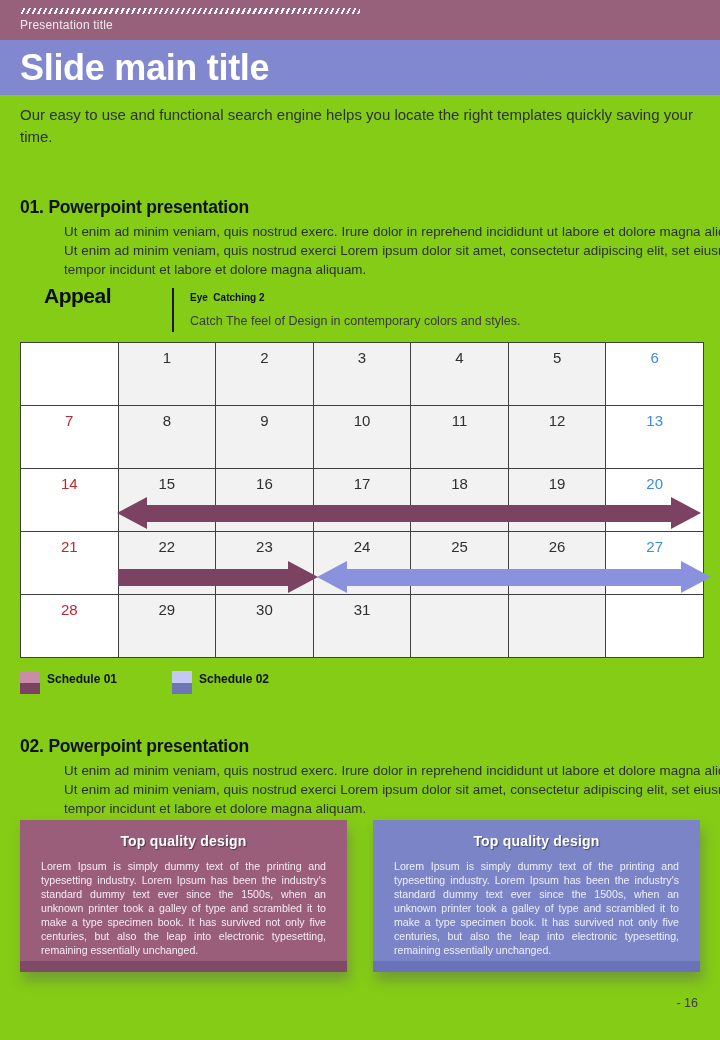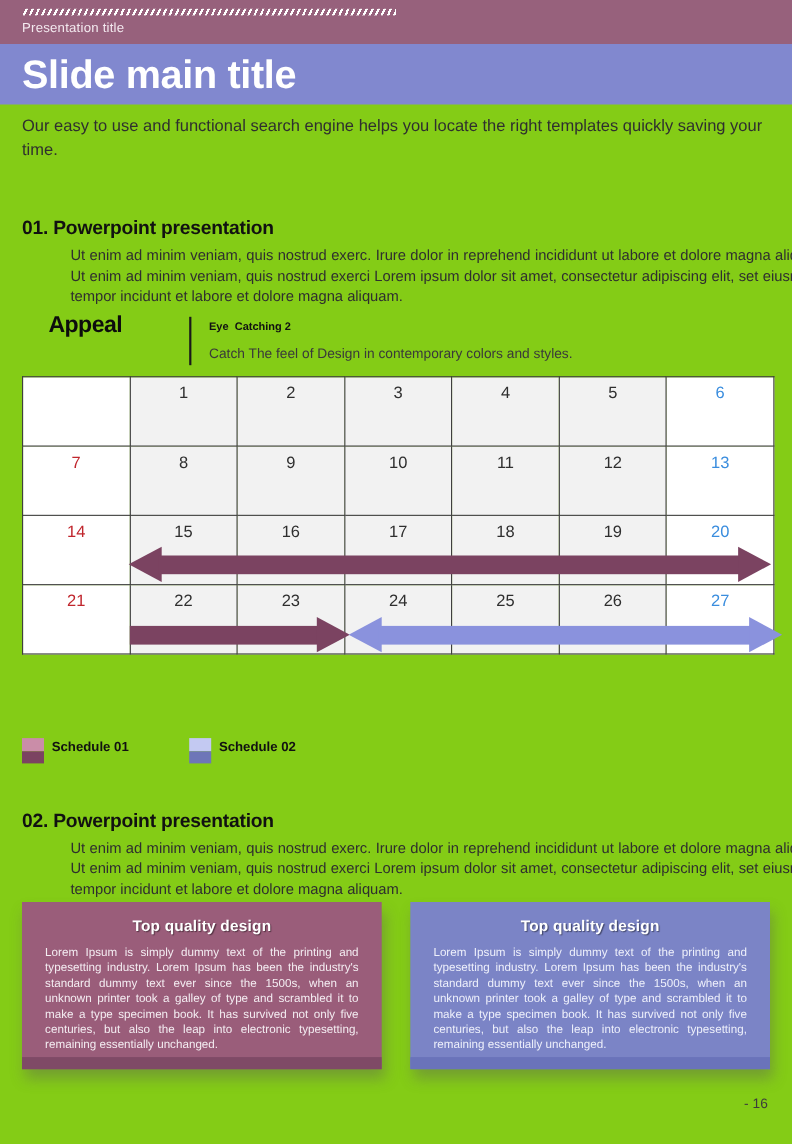--- a/index.html
+++ b/index.html
@@ -143,20 +143,29 @@
         </tr>
         <tr>
           <td class="c-first">21</td>
           <td class="c-mid">22</td>
           <td class="c-mid">23</td>
           <td class="c-mid">24</td>
           <td class="c-mid">25</td>
           <td class="c-mid">26</td>
           <td class="c-last">27</td>
         </tr>
+        <tr>
+          <td class="c-first">28</td>
+          <td class="c-mid">29</td>
+          <td class="c-mid">30</td>
+          <td class="c-mid">31</td>
+          <td class="c-mid"></td>
+          <td class="c-mid"></td>
+          <td class="c-last"></td>
+        </tr>
       </tbody>
   </table>
 
   <div class="arrow" id="arrow-s1-long">
     <div class="head head-l"></div>
     <div class="bar"></div>
     <div class="head head-r"></div>
   </div>
   <div class="arrow" id="arrow-s1-short">
     <div class="bar"></div>

